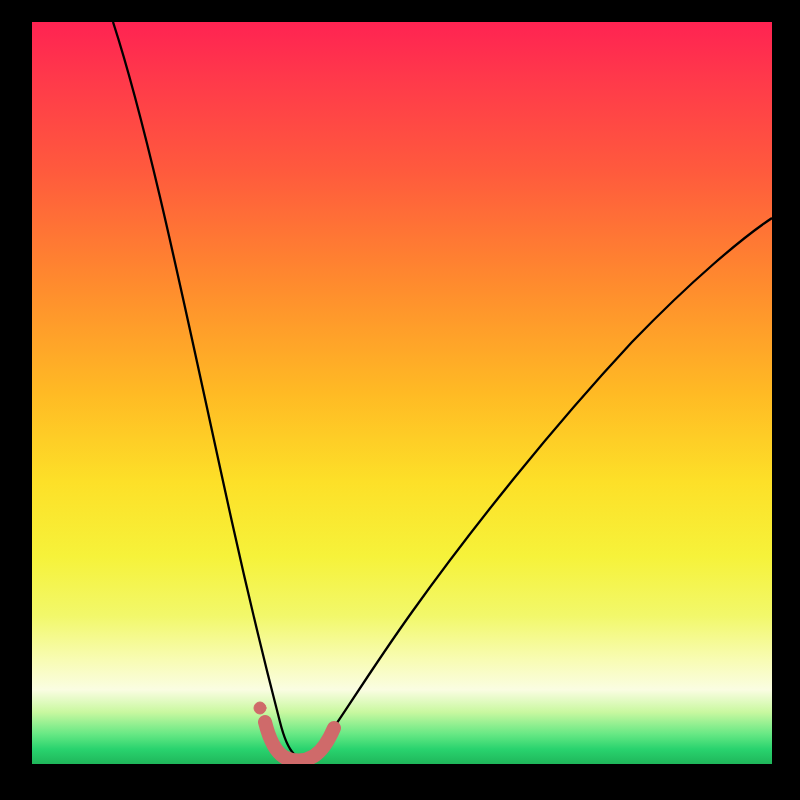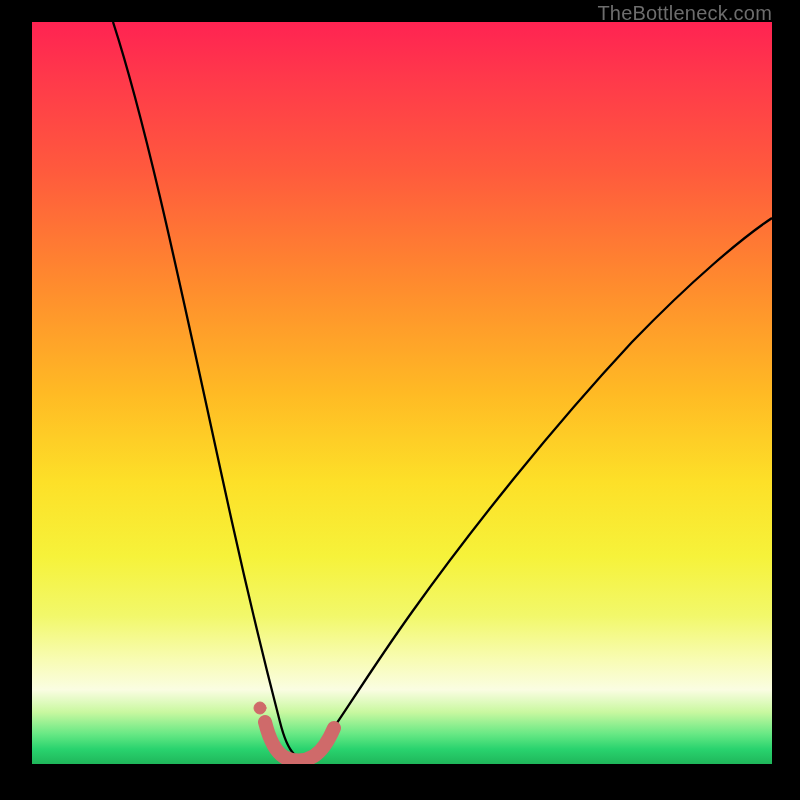--- a/index.html
+++ b/index.html
@@ -77,15 +77,14 @@
 
     <g fill="#cf6a6a" stroke="#cf6a6a" stroke-linecap="round">
       <circle cx="228" cy="686" r="6"></circle>
       <path d="M 233 700
                C 238 720, 244 730, 252 735
                C 262 740, 272 740, 282 734
                C 290 729, 296 720, 302 706" fill="none" stroke-width="14"></path>
     </g>
   </svg>
 
-  <div class="watermark">TheBottleneck.com</div>
 
 </div>
 
 </body></html>

